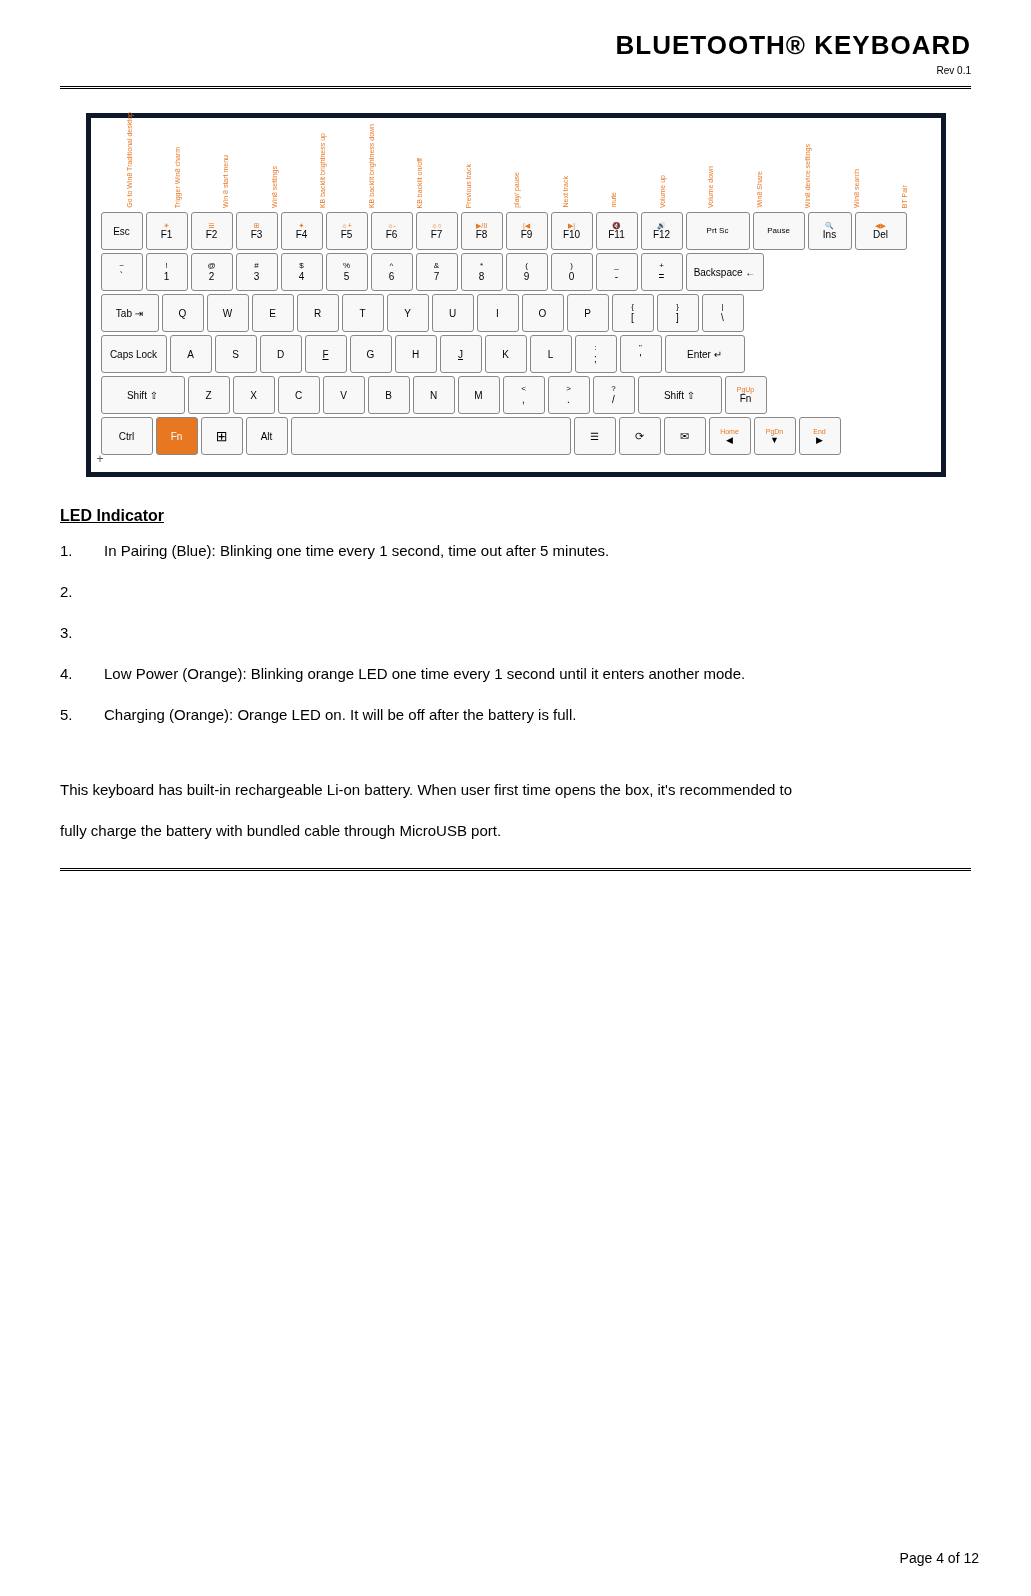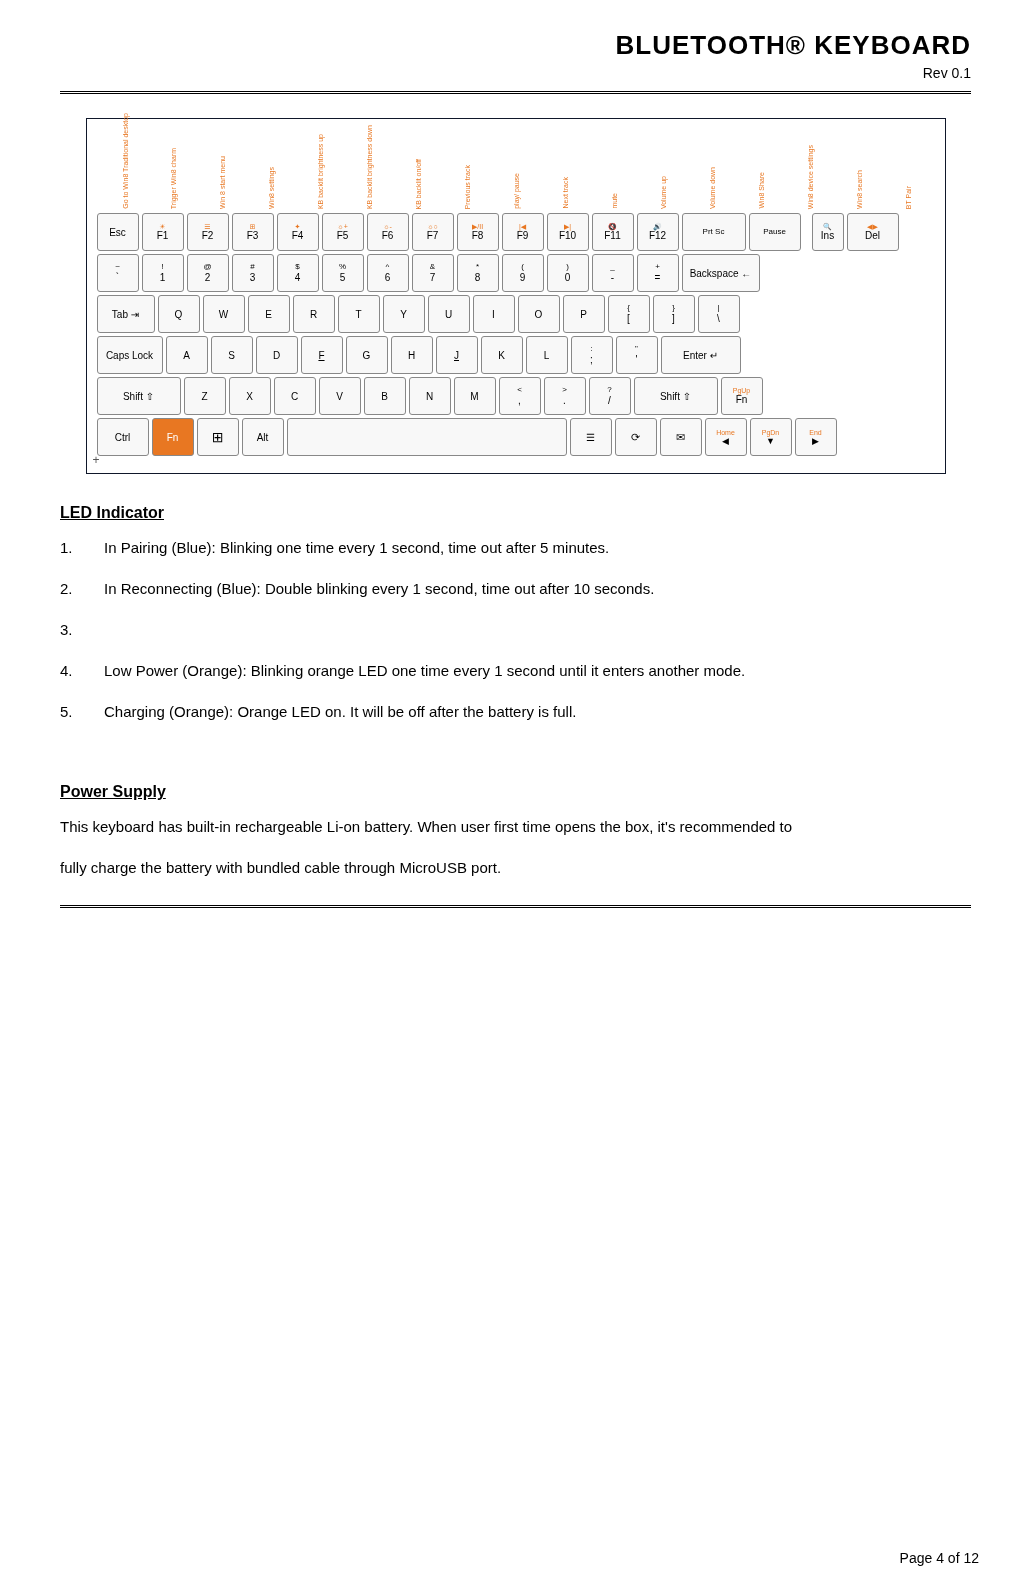--- a/index.html
+++ b/index.html
@@ -15,37 +15,37 @@
     }
     .page-title {
       font-size: 26px;
       font-weight: bold;
       text-align: right;
       margin-bottom: 4px;
       letter-spacing: 1px;
     }
     .rev {
       text-align: right;
-      font-size: 14px;
+      font-size: 10px;
       margin-bottom: 10px;
     }
     .top-rule {
       border: none;
       border-top: 3px double #000;
       margin-bottom: 24px;
     }
     .bottom-rule {
       border: none;
       border-top: 3px double #000;
       margin-top: 24px;
     }
 
     
     .keyboard-container {
-      border: 1px solid #0f172a;
+      border: 5px solid #0f172a;
       padding: 10px 8px 14px 10px;
       margin: 0 auto 30px auto;
       width: 860px;
       position: relative;
     }
     .fn-labels {
       display: flex;
       justify-content: space-around;
       margin-bottom: 4px;
       padding: 0 4px;
@@ -116,21 +116,21 @@
     .w-enter { width: 80px; align-items: center; }
     .w-shift-l { width: 84px; }
     .w-shift-r { width: 84px; }
     .w-ctrl  { width: 52px; }
     .w-fn-key { width: 42px; }
     .w-win   { width: 42px; }
     .w-alt   { width: 42px; }
     .w-space { width: 280px; }
     .w-menu  { width: 42px; }
     .w-pg    { width: 42px; }
-    .w-ins   { width: 32px; margin-left: 8px; }
+    .w-ins   { width: 44px; }
     .w-pause { width: 52px; }
     .w-prtsc { width: 64px; }
 
     .section-title {
       font-weight: bold;
       text-decoration: underline;
       font-size: 16px;
       margin-bottom: 12px;
       margin-top: 10px;
     }
@@ -503,40 +503,38 @@
 
 <div>
   <p class="section-title">LED Indicator</p>
 
   <div class="list-item">
     <span class="list-num">1.</span>
     <span>In Pairing (Blue): Blinking one time every 1 second, time out after 5 minutes.</span>
   </div>
   <div class="list-item">
     <span class="list-num">2.</span>
-    <span>In Reconnecting (Blue): Double blinking every 1 second, time out after 10 seconds.</span>
   </div>
   <div class="list-item">
     <span class="list-num">3.</span>
   </div>
   <div class="list-item">
     <span class="list-num">4.</span>
     <span>Low Power (Orange): Blinking orange LED one time every 1 second until it enters another mode.</span>
   </div>
   <div class="list-item">
     <span class="list-num">5.</span>
     <span>Charging (Orange): Orange LED on. It will be off after the battery is full.</span>
   </div>
 </div>
 
 <br><br>
 
 
 <div>
-  <p class="section-title">Power Supply</p>
   <p class="section-body">This keyboard has built-in rechargeable Li-on battery. When user first time opens the box, it's recommended to</p>
   <p class="section-body">fully charge the battery with bundled cable through MicroUSB port.</p>
 </div>
 
 <hr class="bottom-rule">
 <p class="page-footer">Page 4 of 12</p>
 
 
 
 

